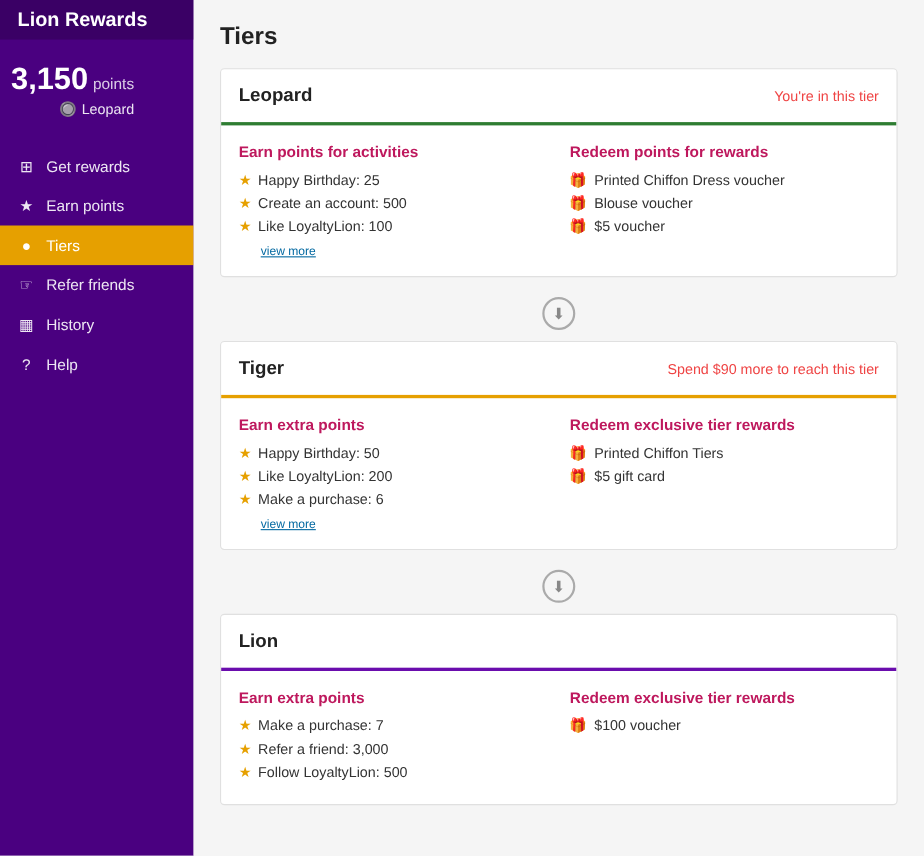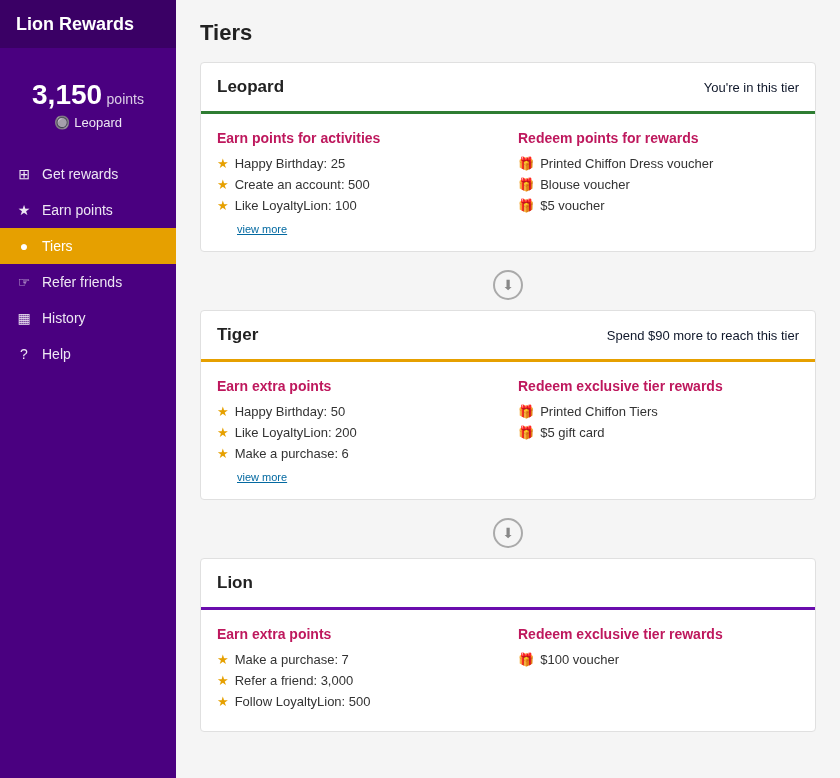--- a/index.html
+++ b/index.html
@@ -14,27 +14,27 @@
       display: flex;
       flex-direction: column;
       height: 778px;
     }
     .sidebar-title {
       background: #3a0065;
       padding: 9px 16px;
       font-size: 18px;
       font-weight: bold;
       color: white;
-      height: 48px;
+      height: 36px;
       display: flex;
       align-items: center;
     }
     .sidebar-points {
-      text-align: center;
-      padding: 31px 10px 10px;
+      text-align: left;
+      padding: 20px 10px 10px;
     }
     .sidebar-points .points-number {
       font-size: 28px;
       font-weight: bold;
       color: white;
     }
     .sidebar-points .points-label {
       font-size: 14px;
       color: rgba(255,255,255,0.8);
     }
@@ -102,21 +102,21 @@
     .tier-card-header.green-border { border-bottom-color: #2e7d32; }
     .tier-card-header.gold-border { border-bottom-color: #e6a000; }
     .tier-card-header.purple-border { border-bottom-color: #6a0dad; text-align: right; }
     .tier-card-header h2 {
       font-size: 17px;
       font-weight: 600;
       color: #222;
     }
     .tier-card-header .tier-status {
       font-size: 13px;
-      color: #0f172a;
+      color: #ef4444;
     }
     .tier-card-body {
       display: flex;
       padding: 16px;
       gap: 20px;
     }
     .tier-col {
       flex: 1;
     }
     .tier-col h3 {

